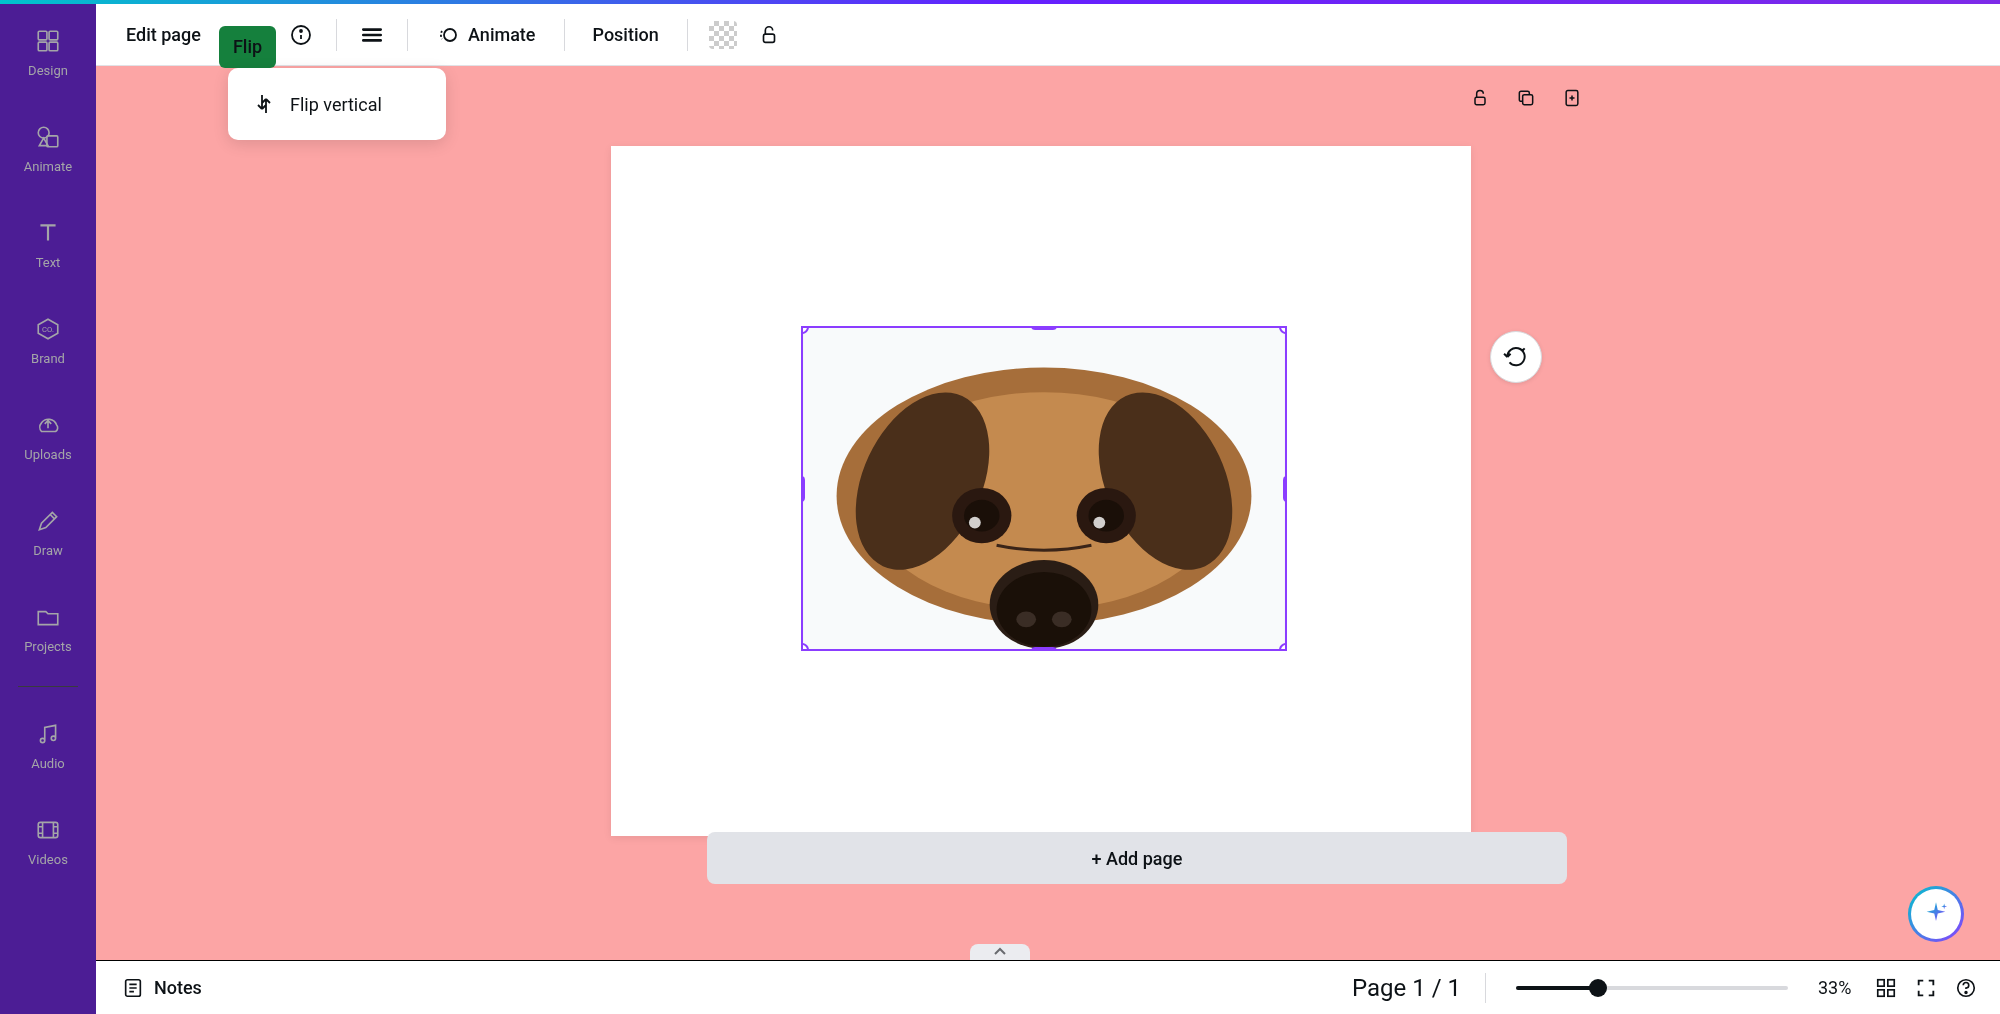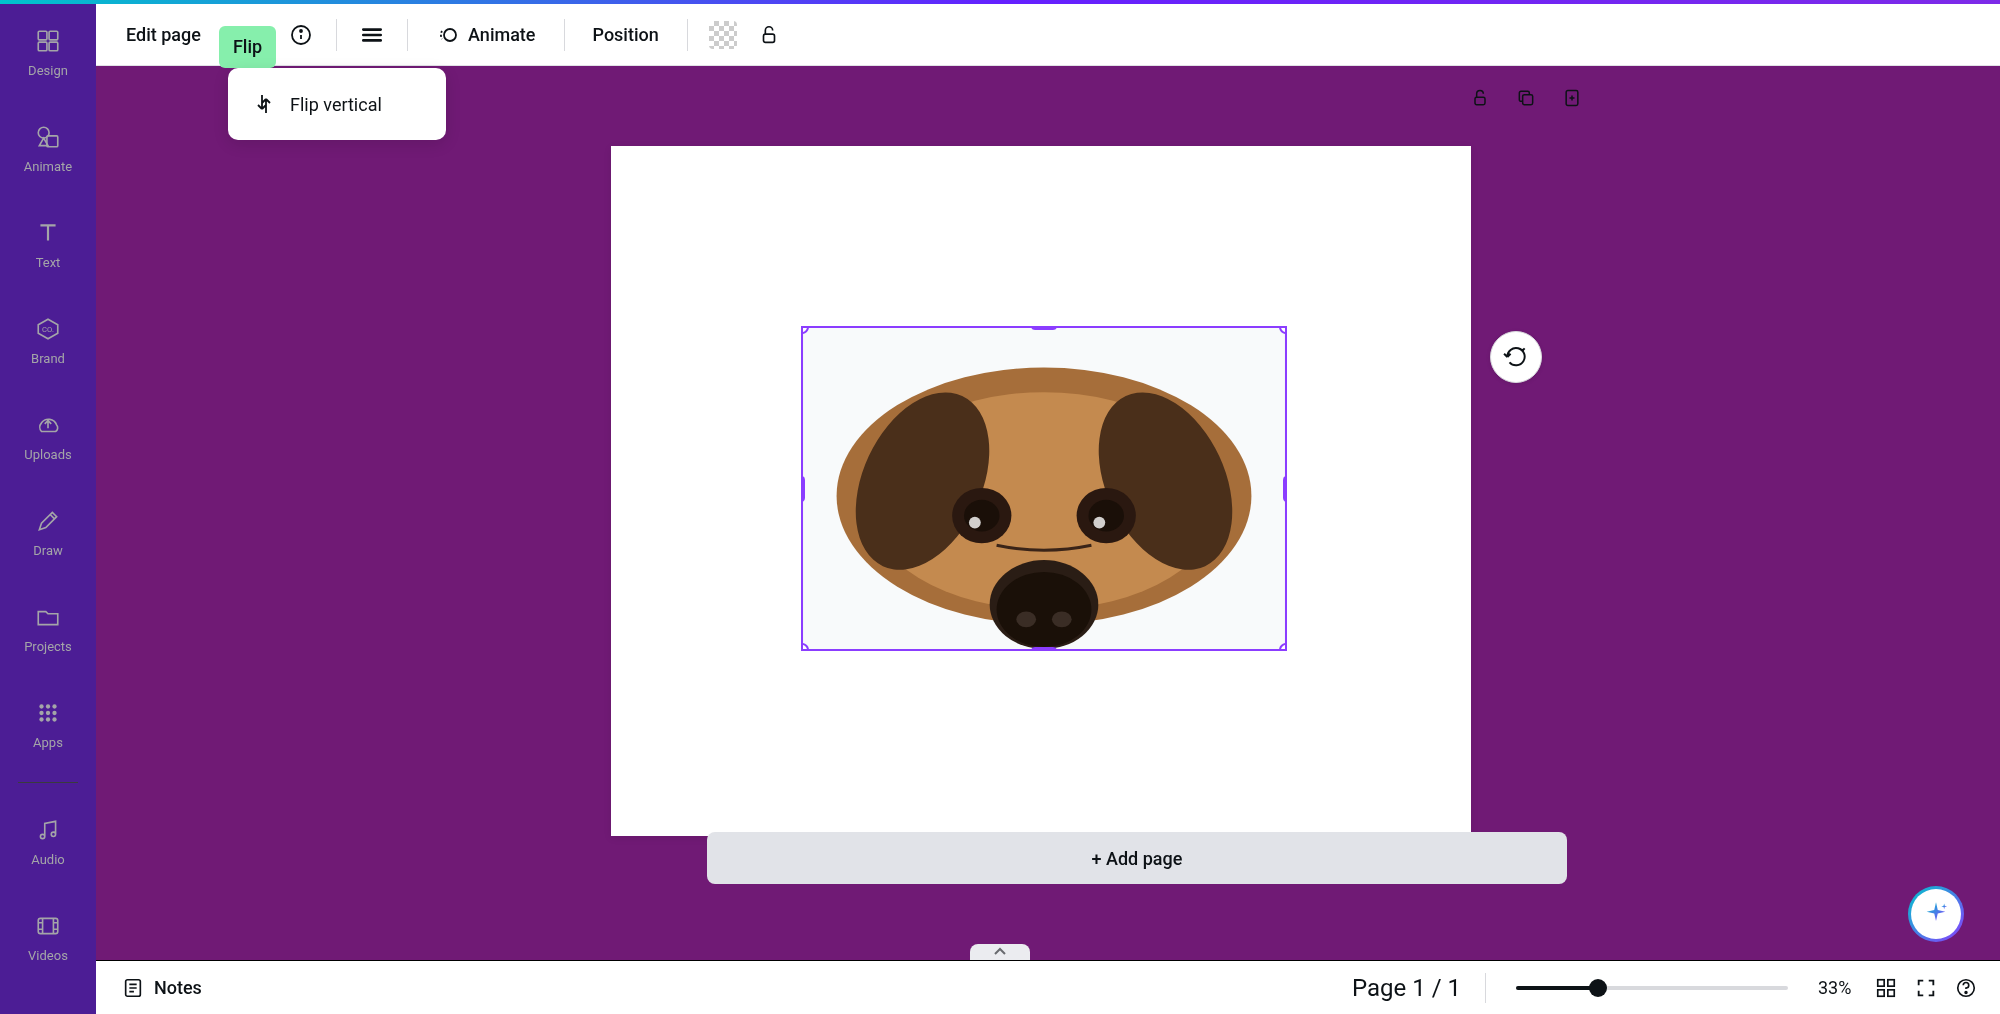--- a/index.html
+++ b/index.html
@@ -96,21 +96,21 @@
       border: none;
       background: transparent;
       border-radius: 6px;
       font-size: 18px;
       color: #0d1216;
       cursor: pointer;
       font-weight: 500;
     }
     
     .toolbar-btn.active {
-      background: #86efac;
+      background: #15803d;
       margin-top: 24px;
     }
     
     .toolbar-icon-btn {
       width: 42px;
       height: 42px;
       display: flex;
       align-items: center;
       justify-content: center;
       border: none;
@@ -168,21 +168,21 @@
       font-size: 18px;
       color: #0d1216;
     }
     
     .canvas-area {
       position: absolute;
       left: 96px;
       top: 66px;
       right: 0;
       bottom: 54px;
-      background: #701a75;
+      background: #fca5a5;
       display: flex;
       flex-direction: column;
       align-items: center;
     }
     
     .canvas-actions {
       position: absolute;
       top: 12px;
       right: 408px;
       display: flex;
@@ -478,36 +478,20 @@
     </div>
     <span class="sidebar-label">Draw</span>
   </div>
   <div class="sidebar-item">
     <div class="sidebar-icon">
       <svg width="26" height="26" viewBox="0 0 24 24" fill="none" stroke="currentColor" stroke-width="1.5">
           <path d="M3 7 L3 19 L21 19 L21 9 L12 9 L10 7 Z"></path>
         </svg>
     </div>
     <span class="sidebar-label">Projects</span>
-  </div>
-  <div class="sidebar-item">
-    <div class="sidebar-icon">
-      <svg width="26" height="26" viewBox="0 0 24 24" fill="currentColor">
-          <circle cx="6" cy="6" r="2"></circle>
-          <circle cx="12" cy="6" r="2"></circle>
-          <circle cx="18" cy="6" r="2"></circle>
-          <circle cx="6" cy="12" r="2"></circle>
-          <circle cx="12" cy="12" r="2"></circle>
-          <circle cx="18" cy="12" r="2"></circle>
-          <circle cx="6" cy="18" r="2"></circle>
-          <circle cx="12" cy="18" r="2"></circle>
-          <circle cx="18" cy="18" r="2"></circle>
-        </svg>
-    </div>
-    <span class="sidebar-label">Apps</span>
   </div>
   <div class="sidebar-divider"></div>
   <div class="sidebar-item">
     <div class="sidebar-icon">
       <svg width="26" height="26" viewBox="0 0 24 24" fill="none" stroke="currentColor" stroke-width="1.5">
           <path d="M9 18 V6 L19 4 V16 M9 18 A2 2 0 1 1 5 18 A2 2 0 1 1 9 18 M19 16 A2 2 0 1 1 15 16 A2 2 0 1 1 19 16"></path>
         </svg>
     </div>
     <span class="sidebar-label">Audio</span>
   </div>

